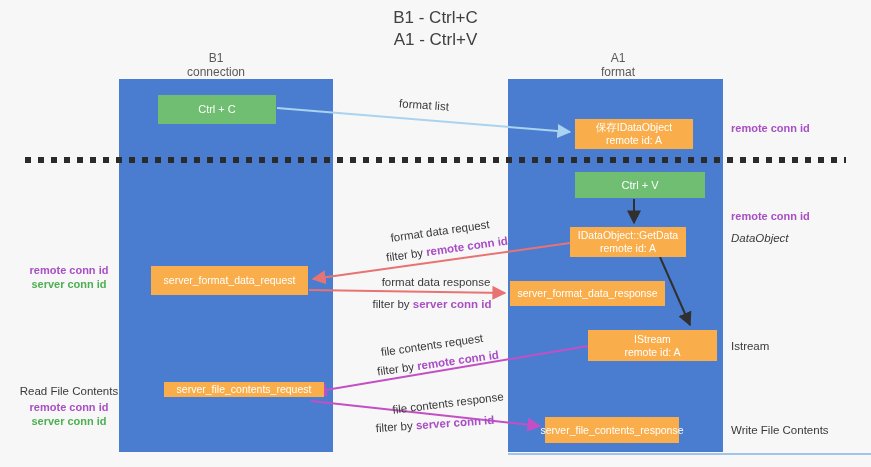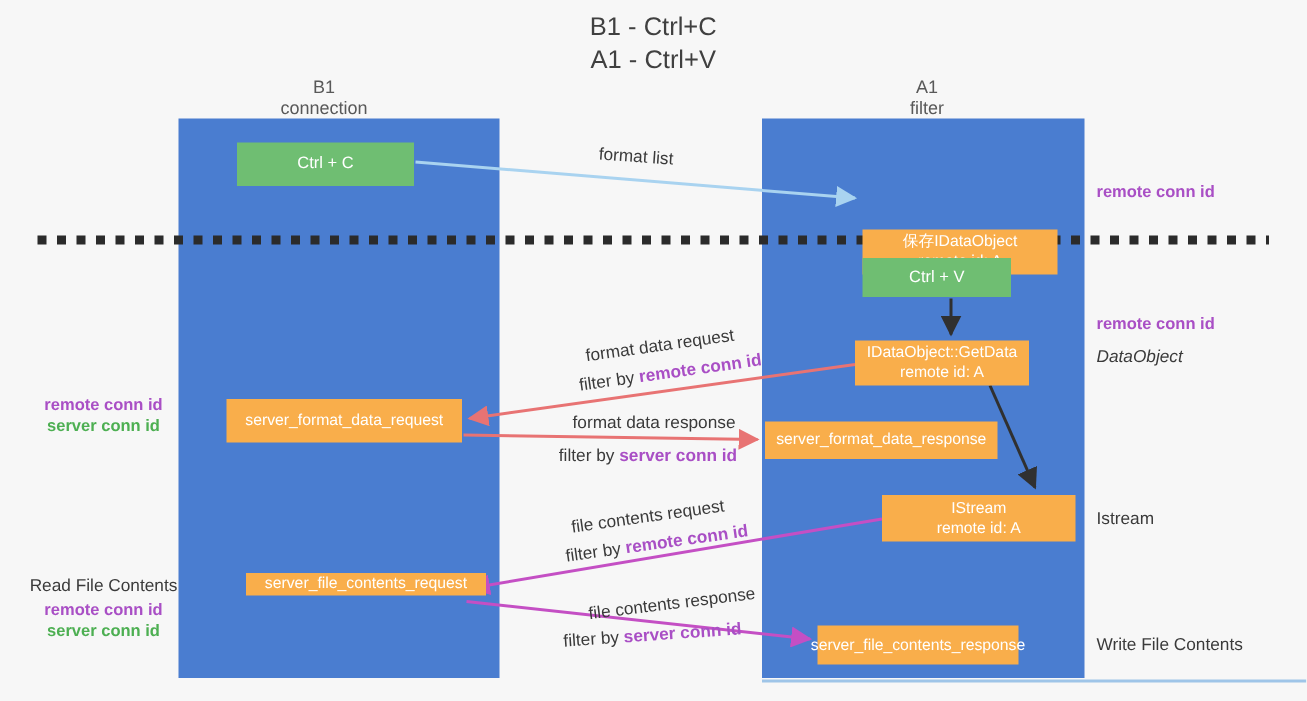--- a/index.html
+++ b/index.html
@@ -80,21 +80,21 @@
     <div>B1 - Ctrl+C</div>
     <div>A1 - Ctrl+V</div>
   </div>
 
   <div class="col-header" style="left:156px; top:51px; width:120px;">
     <div>B1</div>
     <div>connection</div>
   </div>
   <div class="col-header" style="left:558px; top:51px; width:120px;">
     <div>A1</div>
-    <div>filter</div>
+    <div>format</div>
   </div>
 
   <div class="lifeline" style="left:119px; width:214px;"></div>
   <div class="lifeline" style="left:508px; width:215px;"></div>
 
   <svg class="overlay" width="871" height="467" viewBox="0 0 871 467">
     <defs>
       <marker id="m-blue" viewBox="0 0 10 10" refX="9" refY="5" markerWidth="7" markerHeight="7" orient="auto-start-reverse">
         <path d="M0,0 L10,5 L0,10 z" fill="#a9d3f0"></path>
       </marker>
@@ -125,26 +125,26 @@
 
     <line x1="311" y1="401" x2="540" y2="426" stroke="#c44fc4" stroke-width="2" marker-end="url(#m-magenta)"></line>
 
     <line x1="508" y1="454" x2="871" y2="454" stroke="#9fc5e8" stroke-width="2"></line>
   </svg>
 
   <div class="box green" style="left:158px; top:95px; width:118px; height:29px; font-size:11px;">
     <span>Ctrl + C</span>
   </div>
 
-  <div class="box orange" style="left:575px; top:119px; width:130px; height:30px;margin-top:34px;">
+  <div class="box orange" style="left:575px; top:119px; width:118px; height:30px;">
     <span>保存IDataObject</span>
     <span>remote id: A</span>
   </div>
 
-  <div class="box green" style="left:575px; top:172px; width:99px; height:26px; font-size:11px;">
+  <div class="box green" style="left:575px; top:172px; width:130px; height:26px; font-size:11px;">
     <span>Ctrl + V</span>
   </div>
 
   <div class="box orange" style="left:570px; top:227px; width:116px; height:30px;">
     <span>IDataObject::GetData</span>
     <span>remote id: A</span>
   </div>
 
   <div class="box orange" style="left:510px; top:281px; width:155px; height:25px;">
     <span>server_format_data_response</span>

